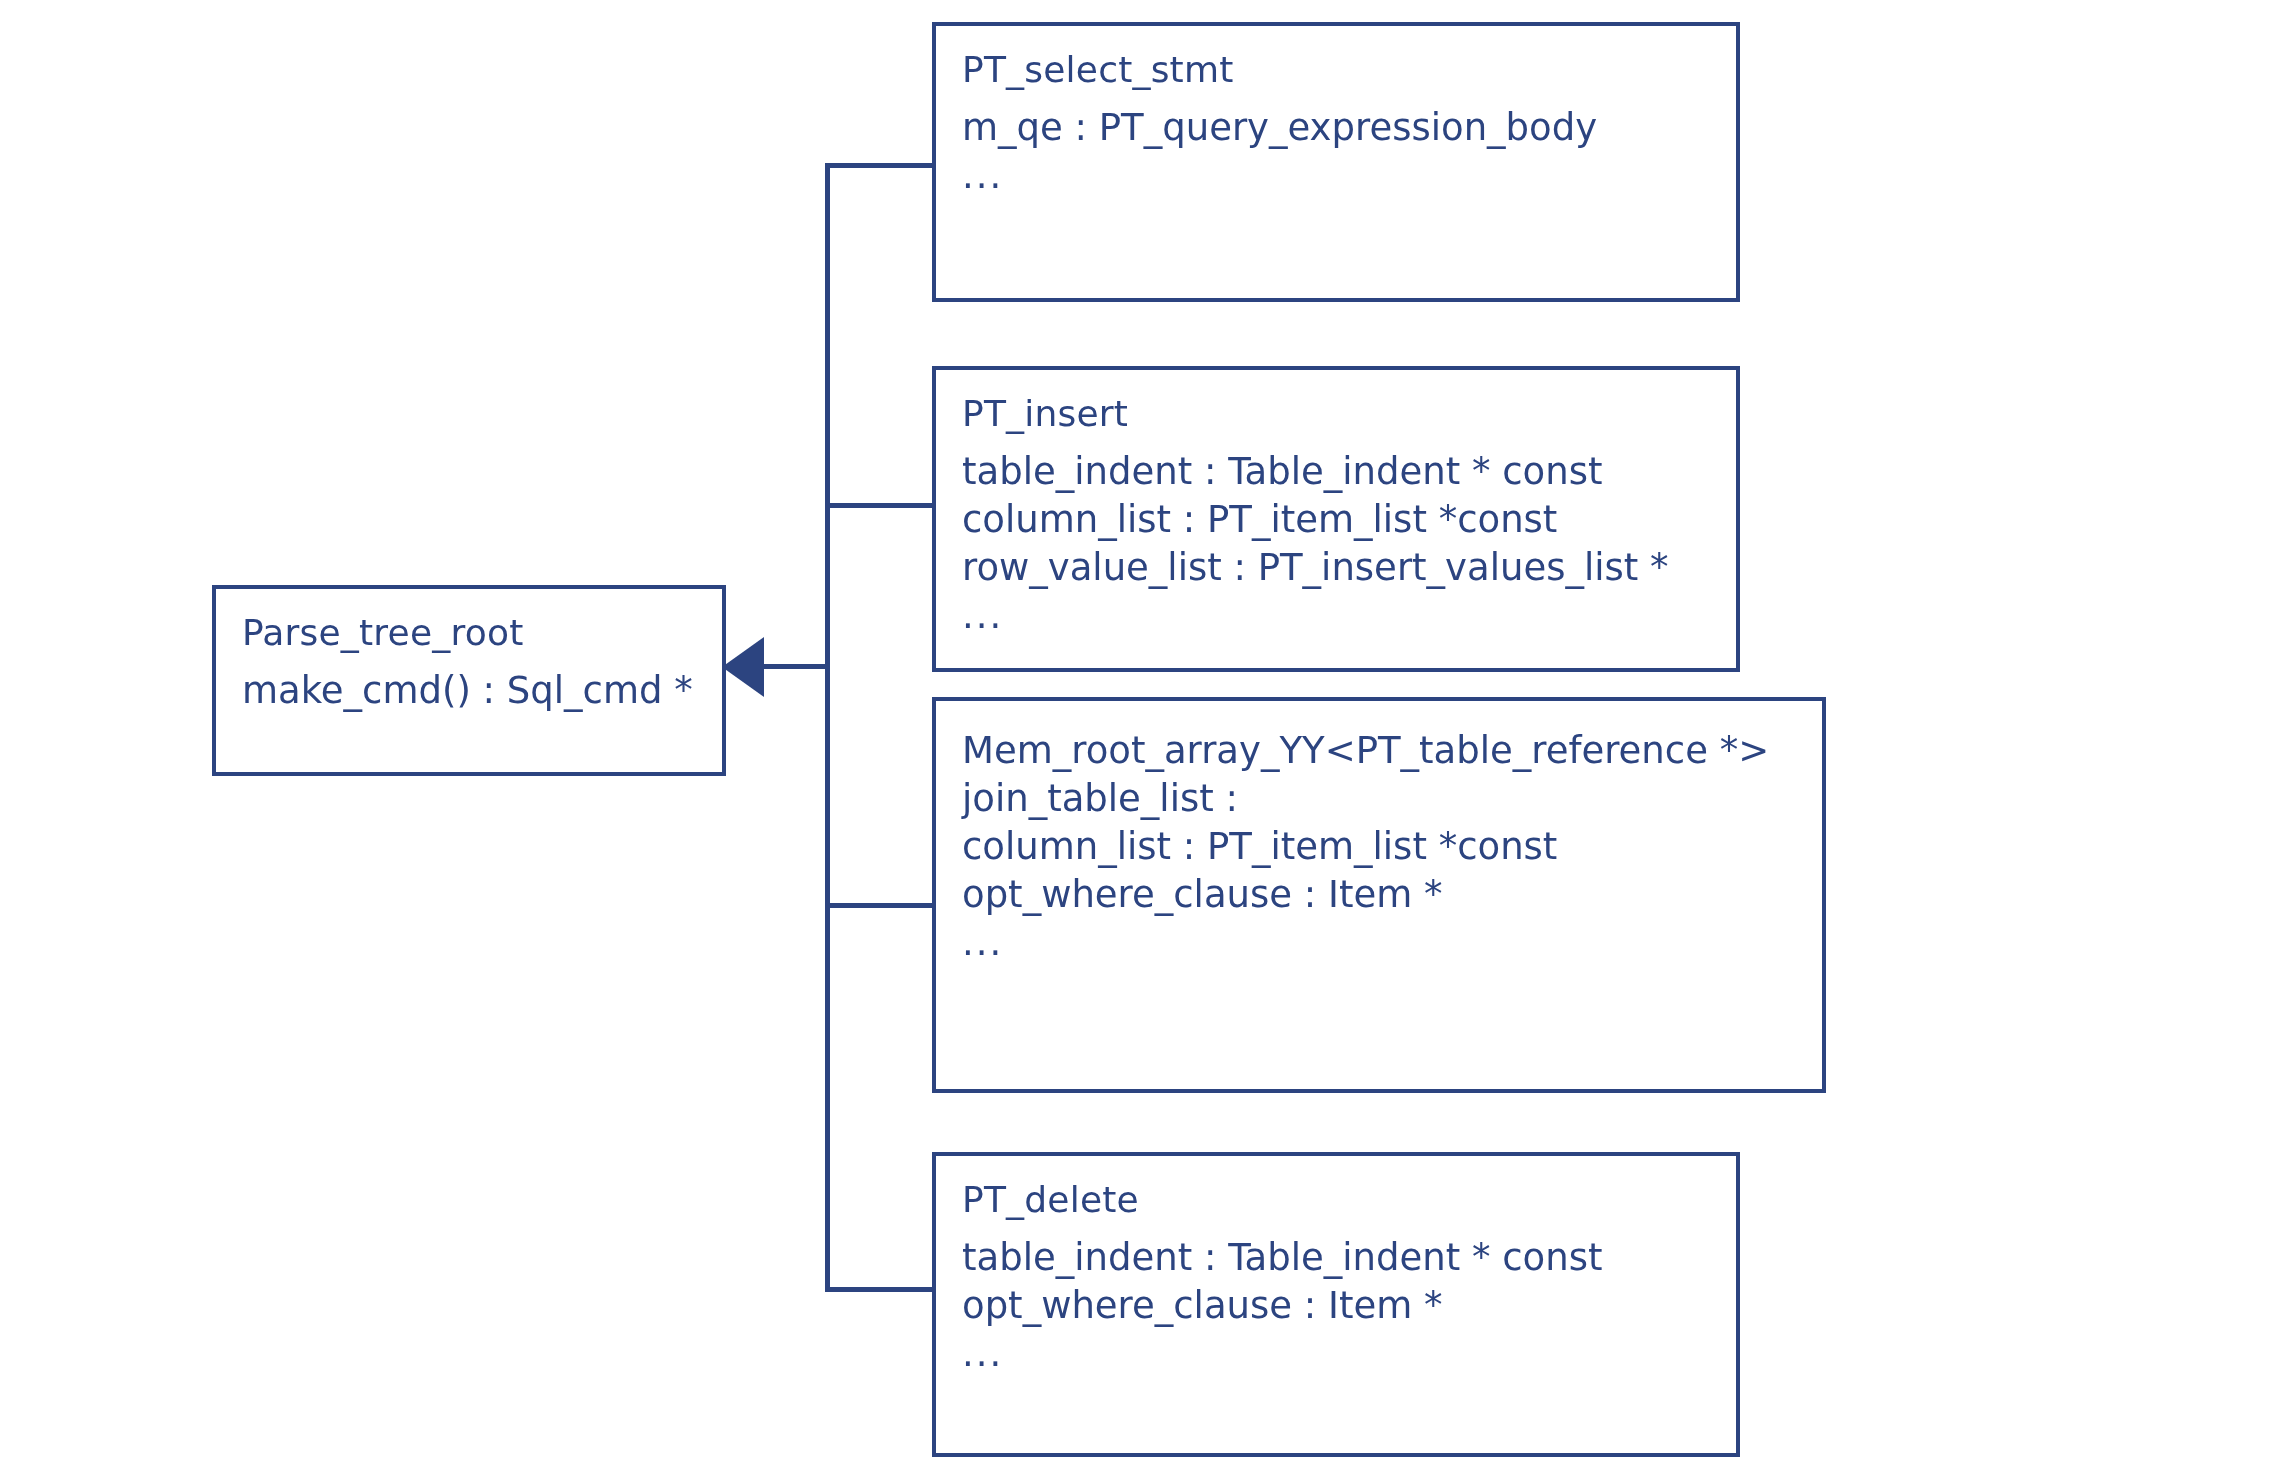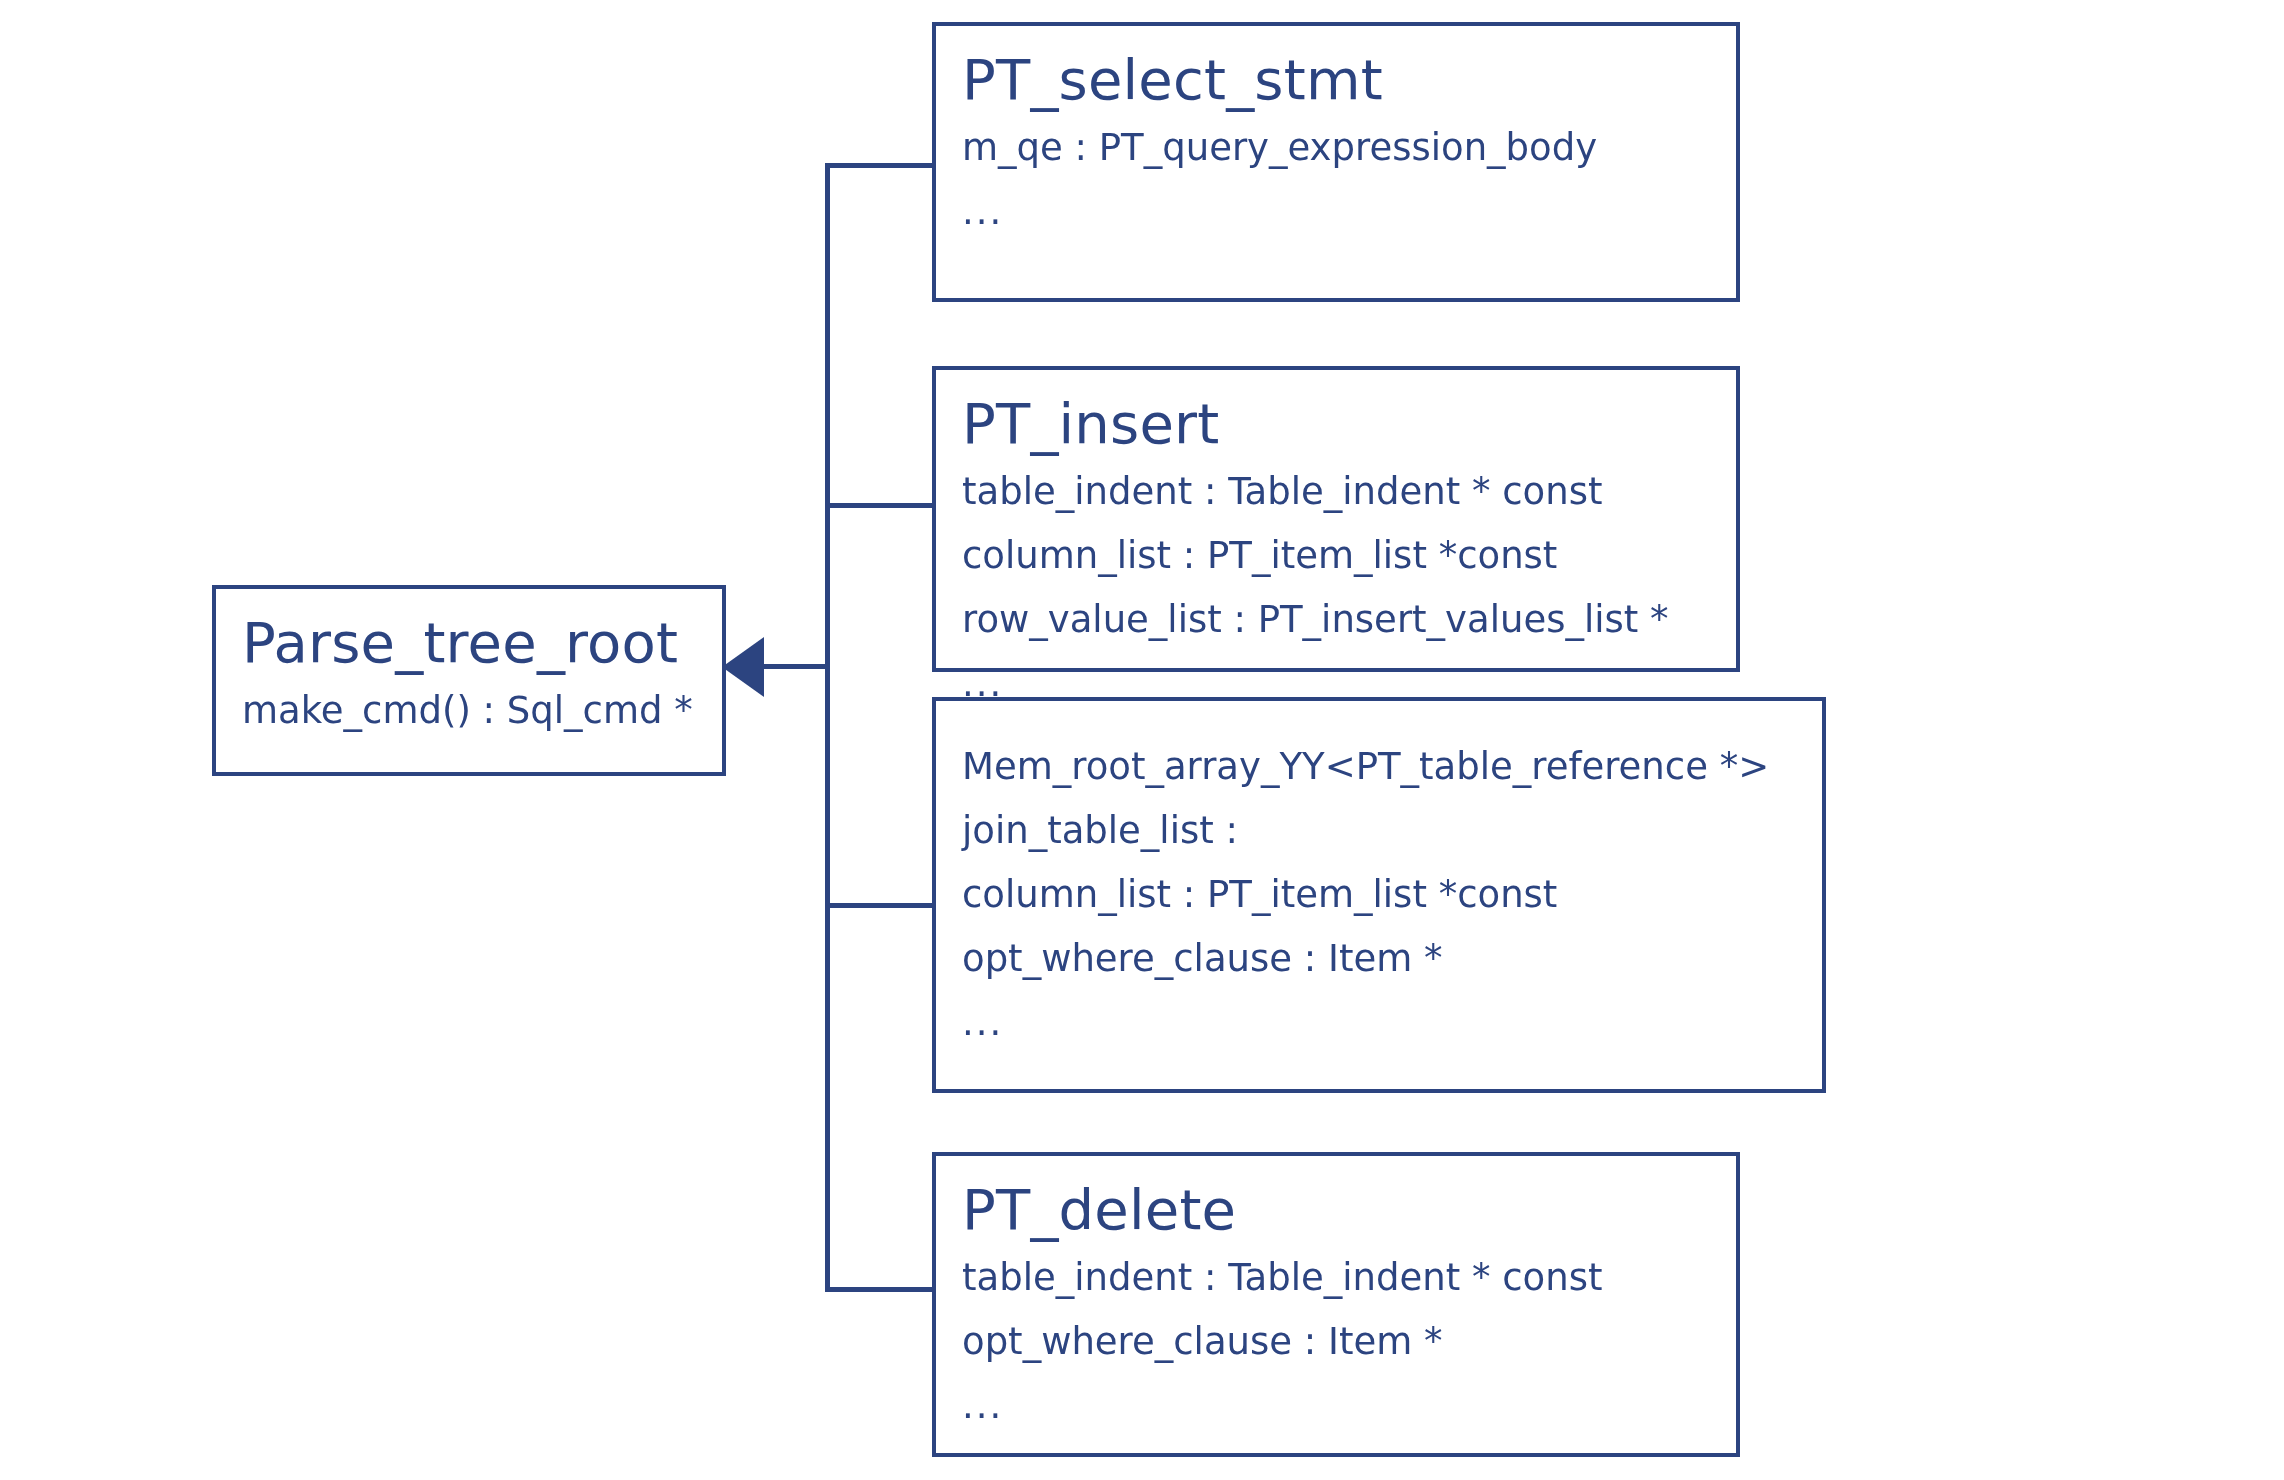--- a/index.html
+++ b/index.html
@@ -21,32 +21,31 @@
     position: absolute;
     box-sizing: border-box;
     border: 4px solid #2C4480;
     background: #ffffff;
   }
   .box-inner {
     padding: 26px 0 0 26px;
   }
   .cls-title {
     color: #2C4480;
-    font-size: 56px;
+    font-size: 36px;
     line-height: 1.0;
     letter-spacing: 0.2px;
     white-space: nowrap;
     margin-bottom: 16px;
   }
   .cls-attr {
     color: #2C4480;
     font-size: 37px;
     line-height: 1.30;
     white-space: nowrap;
-    margin-top: 16px;
   }
   .cls-attr.ellipsis {
     font-size: 37px;
     letter-spacing: 2px;
   }
 
   
   .line-v, .line-h {
     position: absolute;
     background: #2C4480;

